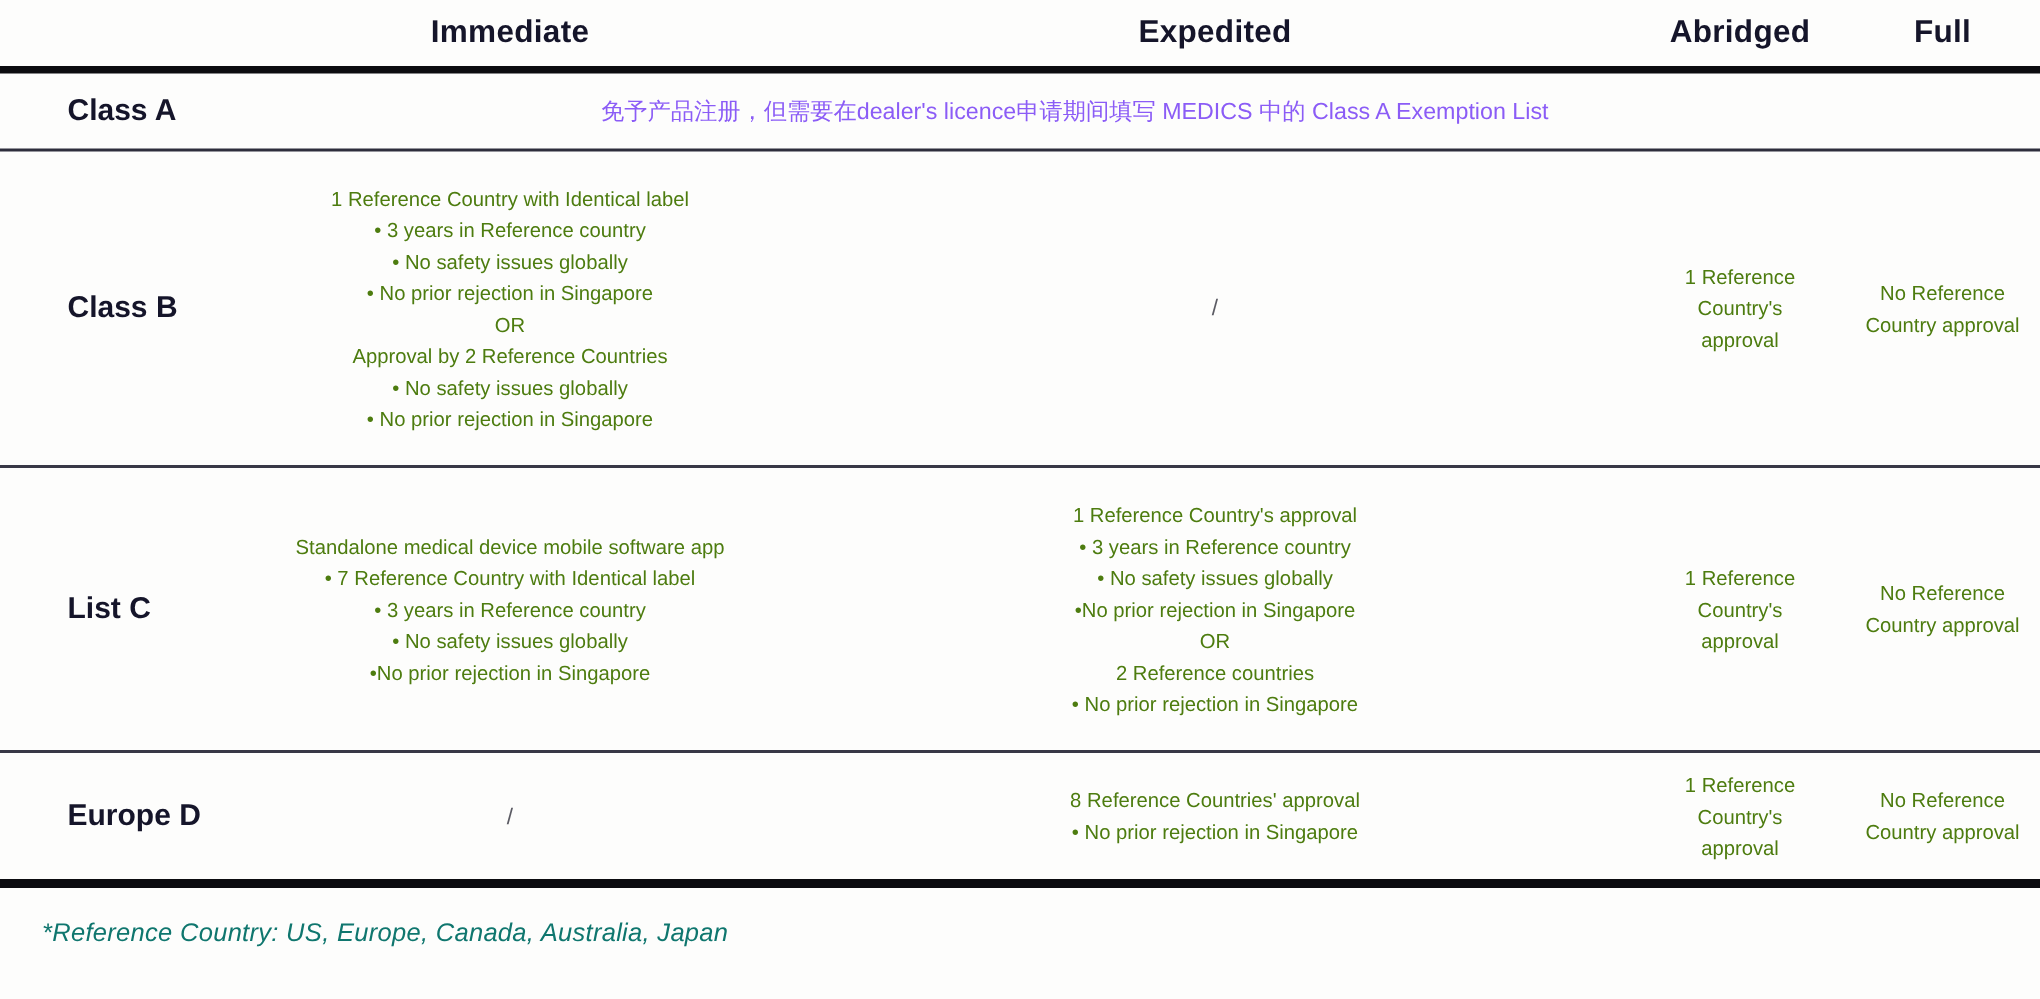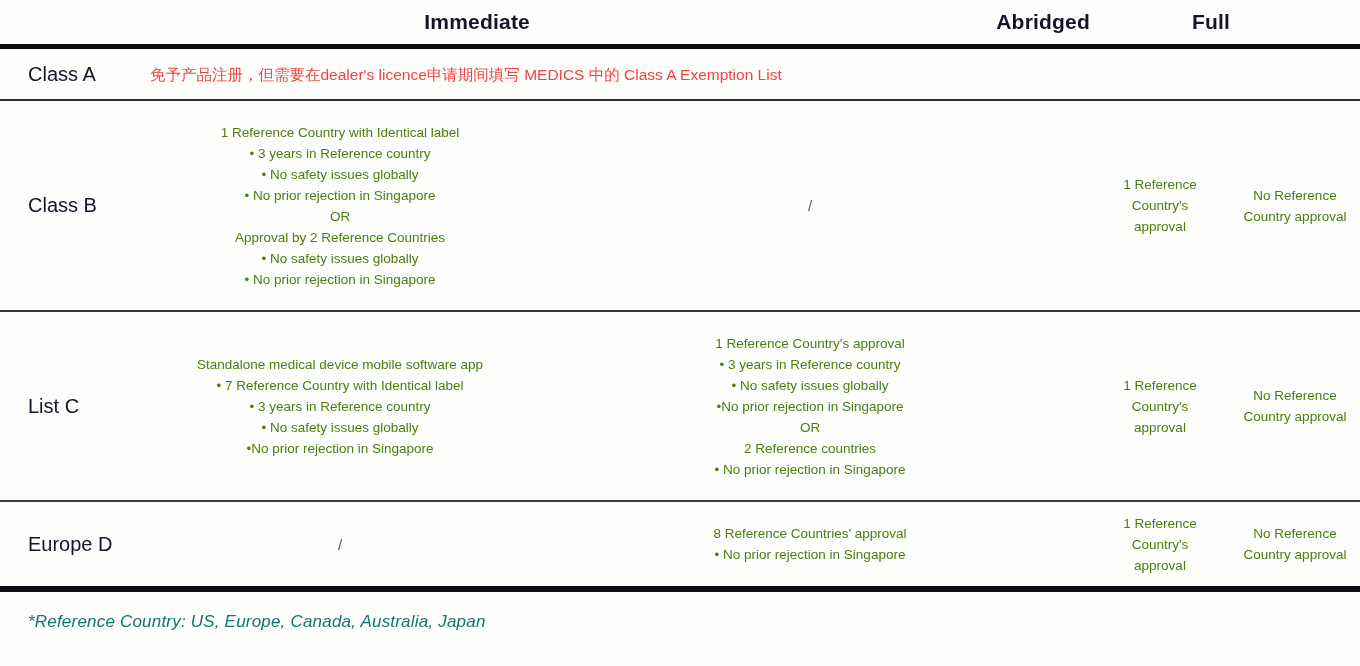--- a/index.html
+++ b/index.html
@@ -17,49 +17,49 @@
   .row {
     display: grid;
     grid-template-columns: 150px 380px 560px 140px 130px;
     align-items: center;
   }
   .thead {
     height: 44px;
     border-bottom: 5px solid #0c0c10;
   }
   .hcell {
-    text-align: right;
+    text-align: center;
     font-weight: bold;
     font-size: 21px;
     color: #15152a;
     letter-spacing: 0.2px;
   }
   .row-a { height: 50px; border-bottom: 2px solid #2e2e3c; }
   .row-b { height: 209px; border-bottom: 2px solid #383846; }
   .row-c { height: 188px; border-bottom: 2px solid #383846; }
   .row-d { height: 84px;  border-bottom: 6px solid #0c0c10; }
   .label {
-    padding-left: 28px;
-    font-weight: normal;
+    padding-left: 45px;
+    font-weight: bold;
     font-size: 20px;
     color: #15152a;
     align-self: center;
   }
   .cell {
     text-align: center;
     font-size: 13.5px;
     line-height: 21px;
     color: #4d7c0f;
     white-space: pre-line;
   }
   .merged {
     grid-column: 2 / 6;
-    text-align: left;
+    text-align: center;
     font-size: 15.5px;
-    color: #ef4444;
+    color: #8b5cf6;
     padding-right: 77px;
   }
   .narrow {
     justify-self: center;
     max-width: 104px;
   }
   .slash {
     font-size: 15px;
     color: #5b5b63;
   }
@@ -72,20 +72,21 @@
   }
 </style>
 </head>
 <body>
 
 <div class="table">
 
   <div class="row thead">
     <div class="hcell"></div>
     <div class="hcell">Immediate</div>
+    <div class="hcell">Expedited</div>
     <div class="hcell">Abridged</div>
     <div class="hcell">Full</div>
   </div>
 
   <div class="row row-a">
     <div class="label">Class A</div>
     <div class="cell merged">免予产品注册，但需要在dealer's licence申请期间填写 MEDICS 中的 Class A Exemption List</div>
   </div>
 
   <div class="row row-b">

